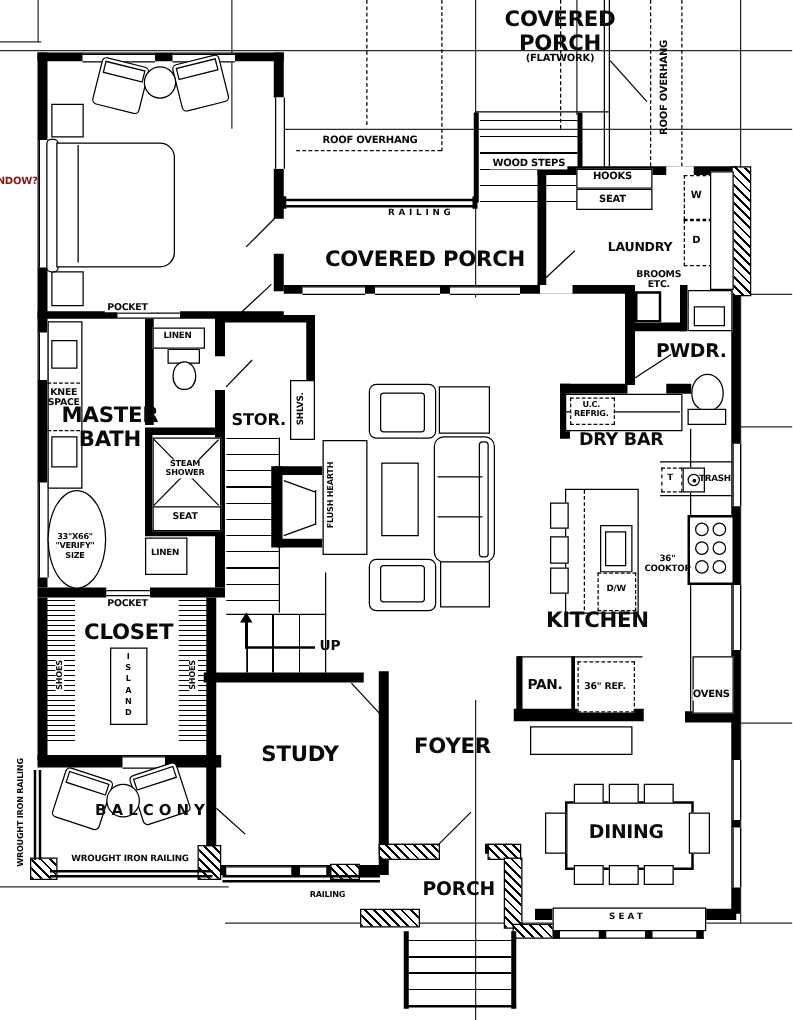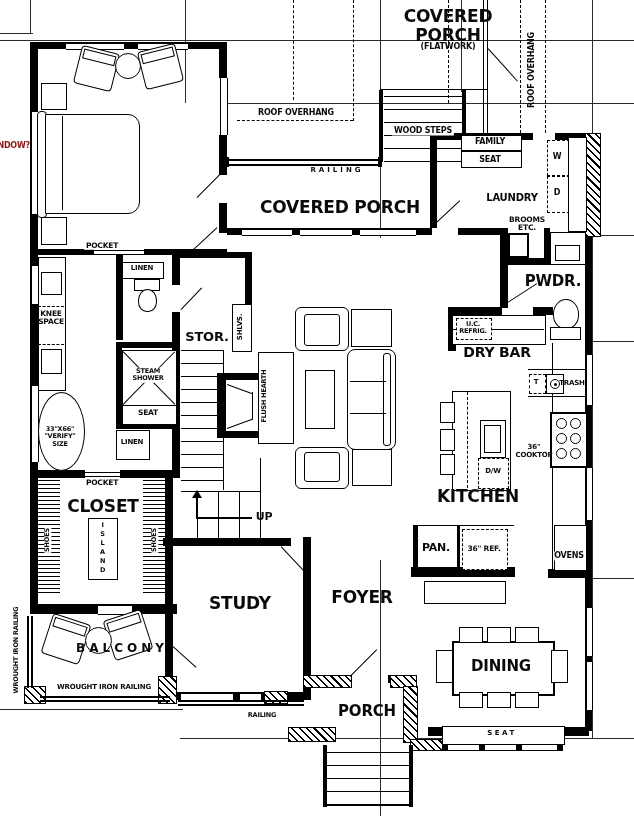--- a/index.html
+++ b/index.html
@@ -303,34 +303,35 @@
   <div class="dg" style="left:500px;top:307px;width:44px;transform:rotate(-33deg);"></div>
   <div class="dg" style="left:281px;top:546px;width:33px;transform:rotate(47deg);"></div>
   <div class="dg" style="left:173px;top:646px;width:31px;transform:rotate(42deg);"></div>
   <div class="dg" style="left:350px;top:676px;width:38px;transform:rotate(-45deg);"></div>
 
   <div class="lbl" style="left:448px;top:26px;font-size:17px;width:120px;">COVERED PORCH</div>
   <div class="lbl" style="left:448px;top:47px;font-size:8px;">(FLATWORK)</div>
   <div class="lbl" style="left:296px;top:113px;font-size:8px;white-space:nowrap;">ROOF OVERHANG</div>
   <div class="lbl vl" style="left:532px;top:70px;font-size:8px;white-space:nowrap;">ROOF OVERHANG</div>
   <div class="lbl wbg" style="left:423px;top:131px;font-size:8px;white-space:nowrap;">WOOD STEPS</div>
-  <div class="lbl" style="left:490px;top:142px;font-size:8px;">FAMILY</div>
+  <div class="lbl" style="left:490px;top:142px;font-size:8px;">HOOKS</div>
   <div class="lbl" style="left:490px;top:160px;font-size:8px;">SEAT</div>
   <div class="lbl" style="left:512px;top:198px;font-size:10px;white-space:nowrap;">LAUNDRY</div>
   <div class="lbl" style="left:527px;top:224px;font-size:7.5px;">BROOMS
 ETC.</div>
   <div class="lbl" style="left:557px;top:157px;font-size:8px;">W</div>
   <div class="lbl" style="left:557px;top:193px;font-size:8px;">D</div>
   <div class="lbl" style="left:337px;top:171px;font-size:7px;letter-spacing:3px;white-space:nowrap;">RAILING</div>
   <div class="lbl" style="left:340px;top:208px;font-size:17px;white-space:nowrap;">COVERED PORCH</div>
   <div class="lbl red" style="left:8px;top:146px;font-size:8px;white-space:nowrap;">WINDOW?</div>
   <div class="lbl wbg" style="left:102px;top:246px;font-size:7.5px;white-space:nowrap;">POCKET</div>
   <div class="lbl" style="left:142px;top:269px;font-size:7px;">LINEN</div>
   <div class="lbl" style="left:51px;top:318px;font-size:7.5px;">KNEE
 SPACE</div>
+  <div class="lbl" style="left:88px;top:343px;font-size:17px;width:90px;">MASTER BATH</div>
   <div class="lbl" style="left:207px;top:337px;font-size:13px;white-space:nowrap;">STOR.</div>
   <div class="lbl vl" style="left:241px;top:327px;font-size:7px;white-space:nowrap;">SHLVS.</div>
   <div class="lbl wbg" style="left:148px;top:375px;font-size:6.5px;">STEAM
 SHOWER</div>
   <div class="lbl" style="left:148px;top:413px;font-size:7.5px;">SEAT</div>
   <div class="lbl" style="left:132px;top:443px;font-size:7px;">LINEN</div>
   <div class="lbl" style="left:60px;top:437px;font-size:6.5px;">33"X66"
 "VERIFY"
 SIZE</div>
   <div class="lbl vl" style="left:265px;top:396px;font-size:6.5px;white-space:nowrap;">FLUSH HEARTH</div>

